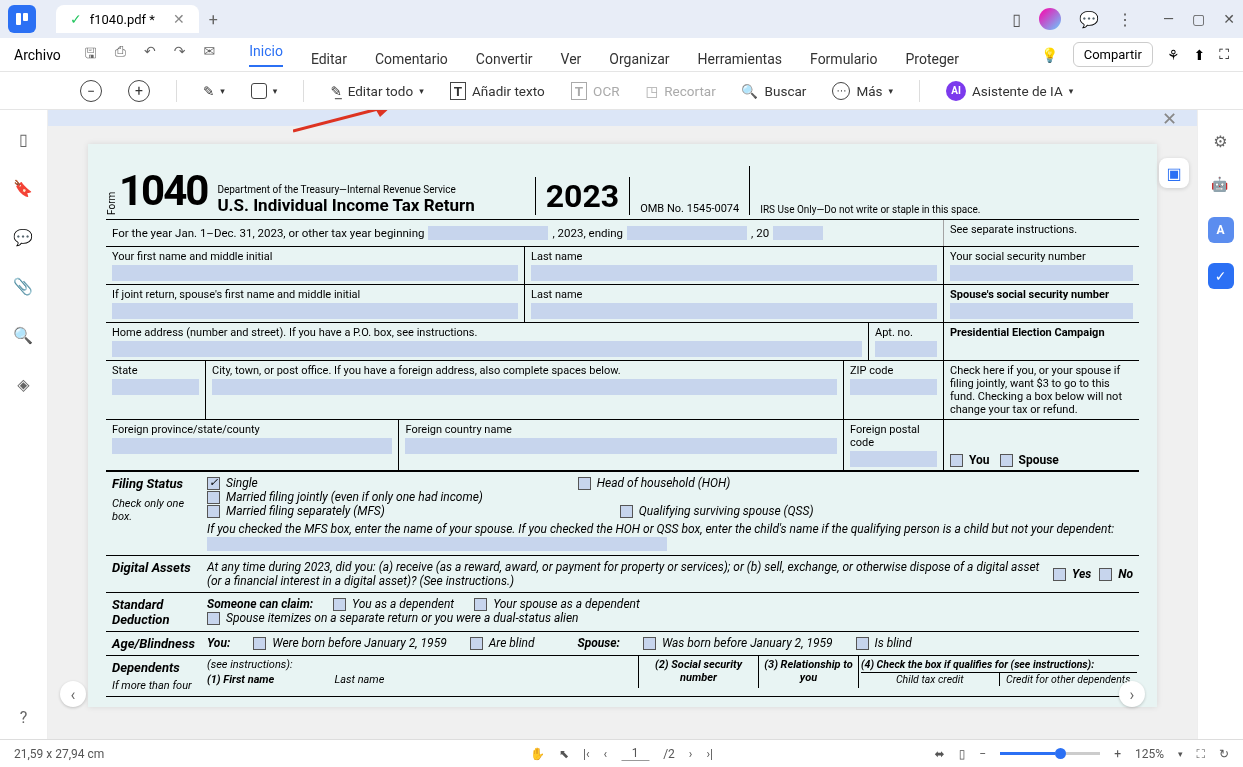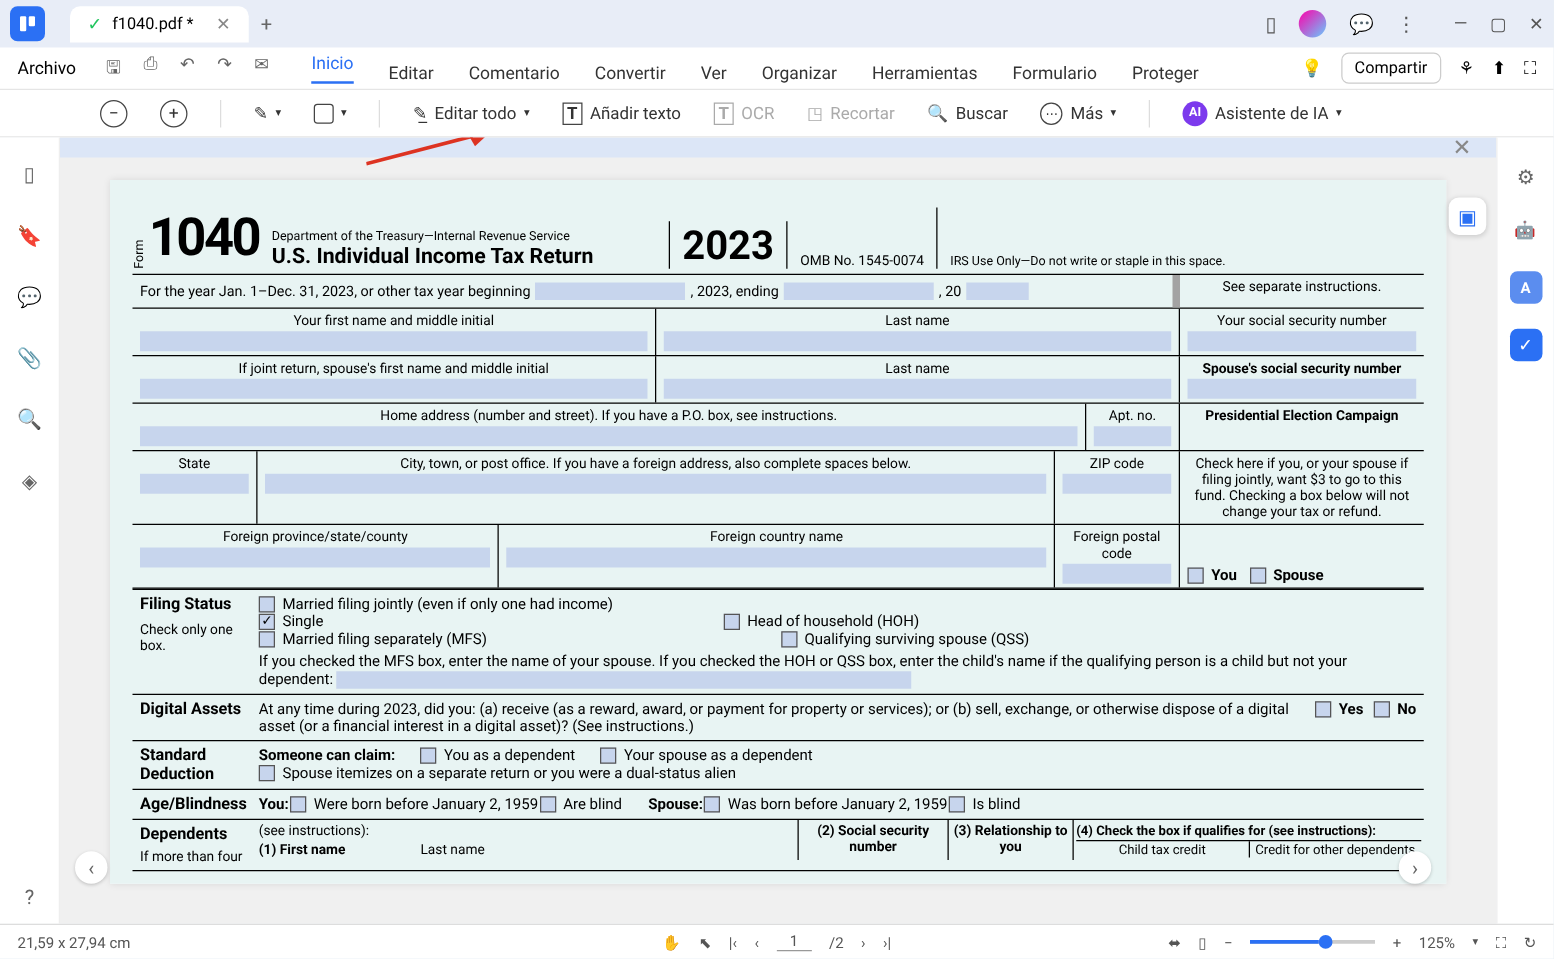--- a/index.html
+++ b/index.html
@@ -57,28 +57,28 @@
 .form-1040 { font-size: 42px; font-weight: bold; letter-spacing: -2px; }
 .form-label { writing-mode: vertical-rl; transform: rotate(180deg); font-size: 10px; margin-right: 2px; align-self: flex-end; height: 36px; }
 .form-title-block { margin-left: 10px; }
 .form-dept { font-size: 10px; }
 .form-title { font-size: 17px; font-weight: bold; }
 .form-year { font-size: 32px; font-weight: bold; margin-left: 60px; border-left: 1px solid #000; border-right: 1px solid #000; padding: 0 10px; }
 .form-omb { font-size: 11px; margin-left: 10px; border-right: 1px solid #000; padding-right: 10px; align-self: stretch; display: flex; align-items: flex-end; }
 .form-irs { font-size: 10px; margin-left: 10px; align-self: stretch; display: flex; align-items: flex-end; }
 
 .form-row { display: flex; border-bottom: 1px solid #000; font-size: 11px; }
-.form-cell { border-right: 1px solid #000; padding: 3px 6px; text-align: center; }
+.form-cell { border-right: 1px solid #000; padding: 3px 6px; }
 .form-cell:last-child { border-right: none; }
 .form-cell .label { font-size: 11px; }
 .form-cell .input { background: #c7d5ed; height: 16px; margin-top: 2px; }
 .year-line { padding: 6px; font-size: 11.5px; display: flex; align-items: center; gap: 4px; }
 .year-line .fillbox { display: inline-block; background: #c7d5ed; height: 14px; }
 
-.section-row { display: flex; border-top: 1.5px solid #000; }
+.section-row { display: flex; border-top: 1.5px solid #000; font-style: italic; }
 .section-label { width: 95px; padding: 4px 6px; font-weight: bold; font-size: 13px; }
 .section-sublabel { font-size: 11px; font-weight: normal; }
 .section-content { flex: 1; padding: 4px 6px; font-size: 12px; }
 .checkbox { display: inline-block; width: 13px; height: 13px; border: 1.5px solid #555; background: #c7d5ed; vertical-align: middle; margin-right: 6px; }
 .checkbox.checked::after { content: "✓"; font-size: 11px; position: relative; top: -3px; left: 1px; }
 
 .filing-options { display: flex; flex-wrap: wrap; gap: 4px 40px; }
 .filing-options label { display: flex; align-items: center; font-size: 12px; }
 
 
@@ -240,21 +240,21 @@
         <div class="form-title-block">
           <div class="form-dept">Department of the Treasury—Internal Revenue Service</div>
           <div class="form-title">U.S. Individual Income Tax Return</div>
         </div>
         <div class="form-year"><span style="font-weight:bold">20</span><span>23</span></div>
         <div class="form-omb">OMB No. 1545-0074</div>
         <div class="form-irs">IRS Use Only—Do not write or staple in this space.</div>
       </div>
 
       <div class="form-row">
-        <div class="year-line" style="flex:1;border-right:6px solid #a3a3a3">
+        <div class="year-line" style="flex:1;border-right:1px solid #a3a3a3">
           <span>For the year Jan. 1–Dec. 31, 2023, or other tax year beginning</span>
           <span class="fillbox" style="width:120px"></span>
           <span>, 2023, ending</span>
           <span class="fillbox" style="width:120px"></span>
           <span>, 20</span>
           <span class="fillbox" style="width:50px"></span>
         </div>
         <div class="form-cell" style="width:195px"><span>See separate instructions.</span></div>
       </div>
 
@@ -336,55 +336,55 @@
           <label><span class="checkbox"></span><b>Spouse</b></label>
         </div>
       </div>
 
       <div class="section-row">
         <div class="section-label">
           <div>Filing Status</div>
           <div class="section-sublabel" style="margin-top:6px">Check only one box.</div>
         </div>
         <div class="section-content">
-          <div class="filing-options">
-            <label>
-                <span class="checkbox"></span>
-                <span>Married filing jointly (even if only one had income)</span>
-              </label>
-          </div>
           <div class="filing-options">
             <label>
                 <span class="checkbox checked"></span>
                 <span>Single</span>
               </label>
             <label style="margin-left:280px">
                 <span class="checkbox"></span>
                 <span>Head of household (HOH)</span>
               </label>
           </div>
           <div class="filing-options">
             <label>
                 <span class="checkbox"></span>
+                <span>Married filing jointly (even if only one had income)</span>
+              </label>
+          </div>
+          <div class="filing-options">
+            <label>
+                <span class="checkbox"></span>
                 <span>Married filing separately (MFS)</span>
               </label>
             <label style="margin-left:195px">
                 <span class="checkbox"></span>
                 <span>Qualifying surviving spouse (QSS)</span>
               </label>
           </div>
           <div style="margin-top:4px"><span>If you checked the MFS box, enter the name of your spouse. If you checked the HOH or QSS box, enter the child's name if the qualifying person is a child but not your dependent:</span> <span class="fillbox" style="display:inline-block;background:#c7d5ed;height:14px;width:460px;vertical-align:middle"></span></div>
         </div>
       </div>
 
       <div class="section-row">
         <div class="section-label">
           <div>Digital Assets</div>
         </div>
-        <div class="section-content" style="display:flex;gap:8px">
+        <div class="section-content" style="display:flex;align-items:center;gap:8px">
           <span style="flex:1">At any time during 2023, did you: (a) receive (as a reward, award, or payment for property or services); or (b) sell, exchange, or otherwise dispose of a digital asset (or a financial interest in a digital asset)? (See instructions.)</span>
           <label><span class="checkbox"></span><b>Yes</b></label>
           <label><span class="checkbox"></span><b>No</b></label>
         </div>
       </div>
 
       <div class="section-row">
         <div class="section-label">
             <div>Standard Deduction</div>
           </div>
@@ -395,21 +395,21 @@
             <label><span class="checkbox"></span><span>Your spouse as a dependent</span></label>
           </div>
           <div><label><span class="checkbox"></span><span>Spouse itemizes on a separate return or you were a dual-status alien</span></label></div>
         </div>
       </div>
 
       <div class="section-row">
         <div class="section-label" style="font-size:13px">
             <div>Age/Blindness</div>
           </div>
-        <div class="section-content" style="display:flex;gap:1px;align-items:center">
+        <div class="section-content" style="display:flex;gap:23px;align-items:center">
           <b>You:</b>
           <label><span class="checkbox"></span><span>Were born before January 2, 1959</span></label>
           <label><span class="checkbox"></span><span>Are blind</span></label>
           <b style="margin-left:20px">Spouse:</b>
           <label><span class="checkbox"></span><span>Was born before January 2, 1959</span></label>
           <label><span class="checkbox"></span><span>Is blind</span></label>
         </div>
       </div>
 
       <div class="section-row" style="border-bottom:1px solid #000">

